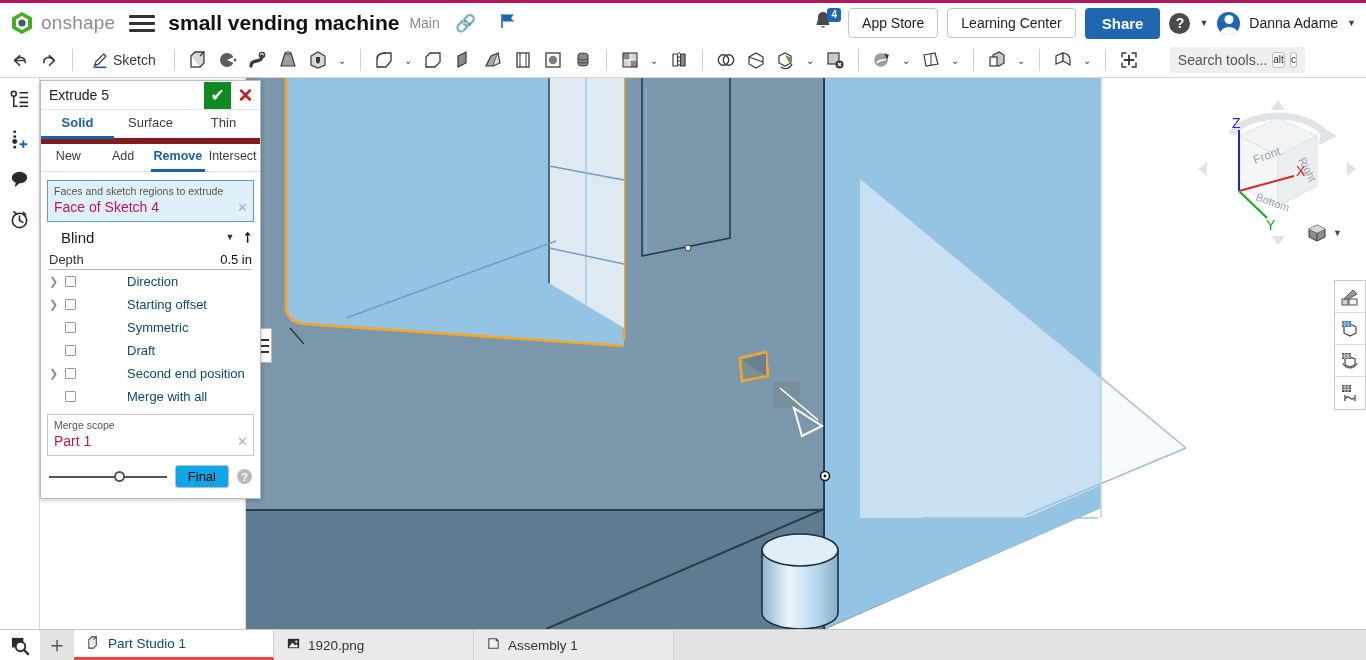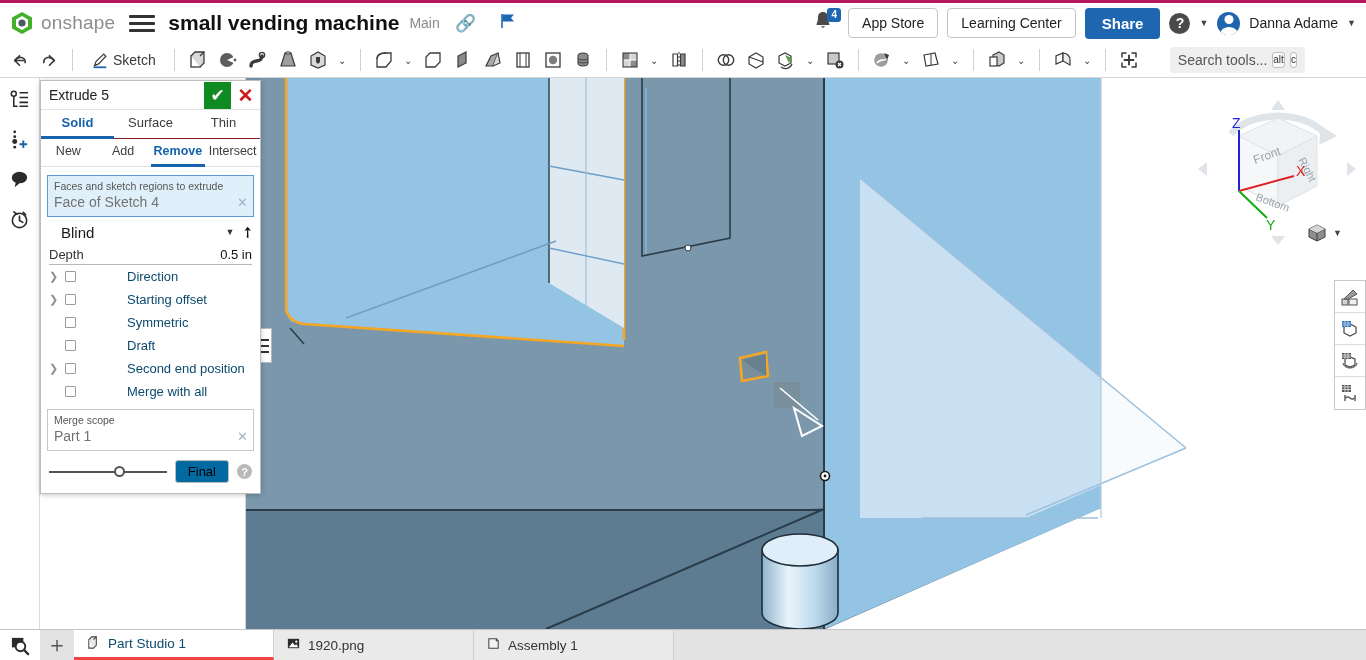--- a/index.html
+++ b/index.html
@@ -128,32 +128,32 @@
     position:absolute; left:40px; top:80px; width:221px;
     background:#fff; border:1px solid #bdbdbd; z-index:20;
     box-shadow:0 1px 5px rgba(0,0,0,.22);
   }
   .dlg-head{ display:flex; align-items:center; height:29px; border-bottom:1px solid #e3e3e3;}
   .dlg-title{ flex:1; padding-left:8px; font-size:14px; color:#222;}
   .dlg-ok{ width:27px; height:27px; background:#108b21; color:#fff;
      display:flex; align-items:center; justify-content:center; cursor:pointer; font-size:17px;}
   .dlg-cancel{ width:29px; height:27px; color:#d01919; display:flex; align-items:center;
      justify-content:center; cursor:pointer; font-size:19px; font-weight:bold;}
-  .tabrow{ display:flex; border-bottom:1px solid #7f1d1d; }
+  .tabrow{ display:flex; border-bottom:6px solid #7f1d1d; }
   .tabrow.sub{ border-bottom:1px solid #e0e0e0;}
   .tab{ flex:1; text-align:center; padding:5px 0 6px; font-size:13px; color:#3c3c3c;
      cursor:pointer; border-bottom:3px solid transparent; margin-bottom:-1px;}
   .tab.active{ color:#1762ac; font-weight:bold; border-bottom-color:#1762ac;}
   .sub .tab{ font-size:12.5px; }
   .field-box{
     margin:8px 6px 0; border:1px solid #5b9bd5; background:#dff0fa; padding:4px 6px 6px;
     position:relative;
   }
   .field-lbl{ font-size:10.5px; color:#555; }
-  .field-val{ font-size:14px; color:#737373; padding-top:2px;}
+  .field-val{ font-size:14px; color:#be185d; padding-top:2px;}
   .field-x{ position:absolute; right:5px; bottom:6px; color:#9bb7c9; font-size:13px; cursor:pointer;}
   .row{ display:flex; align-items:center; padding:4px 8px; font-size:13px; gap:6px;}
   .sel-row{ display:flex; align-items:center; padding:6px 6px 4px 20px; gap:4px;}
   .sel-val{ font-size:15px; color:#1a1a1a; flex:1;}
   .sel-caret{ color:#333; font-size:9px; cursor:pointer; padding-right:3px;}
   .flip-ic{ color:#111; cursor:pointer; font-size:15px; transform:rotate(-45deg); display:inline-block;}
   .depth-row{
     display:flex; align-items:center; margin:2px 8px 0; border-bottom:1px solid #b9b9b9;
     padding-bottom:2px;
   }
@@ -161,21 +161,21 @@
   .depth-val{ margin-left:auto; font-size:13px; color:#111;}
   .chk{ width:11px; height:11px; border:1px solid #9a9a9a; background:#fff; flex:none; border-radius:1px;}
   .chev{ color:#8e8e8e; font-size:11px; width:10px; flex:none; cursor:pointer;}
   .lbl{ color:#0c4a6e;margin-left:45px;}
   .merge-box{ margin:6px 6px 0; border:1px solid #c8c8c8; padding:4px 6px 6px; position:relative;}
   .dlg-foot{ display:flex; align-items:center; padding:9px 8px 10px; gap:8px;}
   .slider{ flex:1; height:14px; position:relative; cursor:pointer;}
   .slider .trk{ position:absolute; top:6px; left:0; right:0; height:2px; background:#555;}
   .slider .knb{ position:absolute; top:1px; left:55%; width:11px; height:11px; border-radius:50%;
      background:#fff; border:2px solid #555;}
-  .btn-final{ border:1px solid #bdbdbd; background:#0369a1; border-radius:3px; padding:3px 12px;
+  .btn-final{ border:1px solid #bdbdbd; background:#0ea5e9; border-radius:3px; padding:3px 12px;
      font-size:13px; cursor:pointer;}
   .help-sm{ width:15px; height:15px; border-radius:50%; background:#b9b9b9; color:#fff; font-size:11px;
      display:flex; align-items:center; justify-content:center; cursor:pointer; font-weight:bold;}
 
   
   #bottombar{
     position:absolute; left:0; bottom:0; width:1366px; height:31px;
     background:#e3e3e3; border-top:1px solid #c5c5c5; display:flex; align-items:stretch;
   }
   .bt-zoom{ width:40px; display:flex; align-items:center; justify-content:center; background:#fff;

